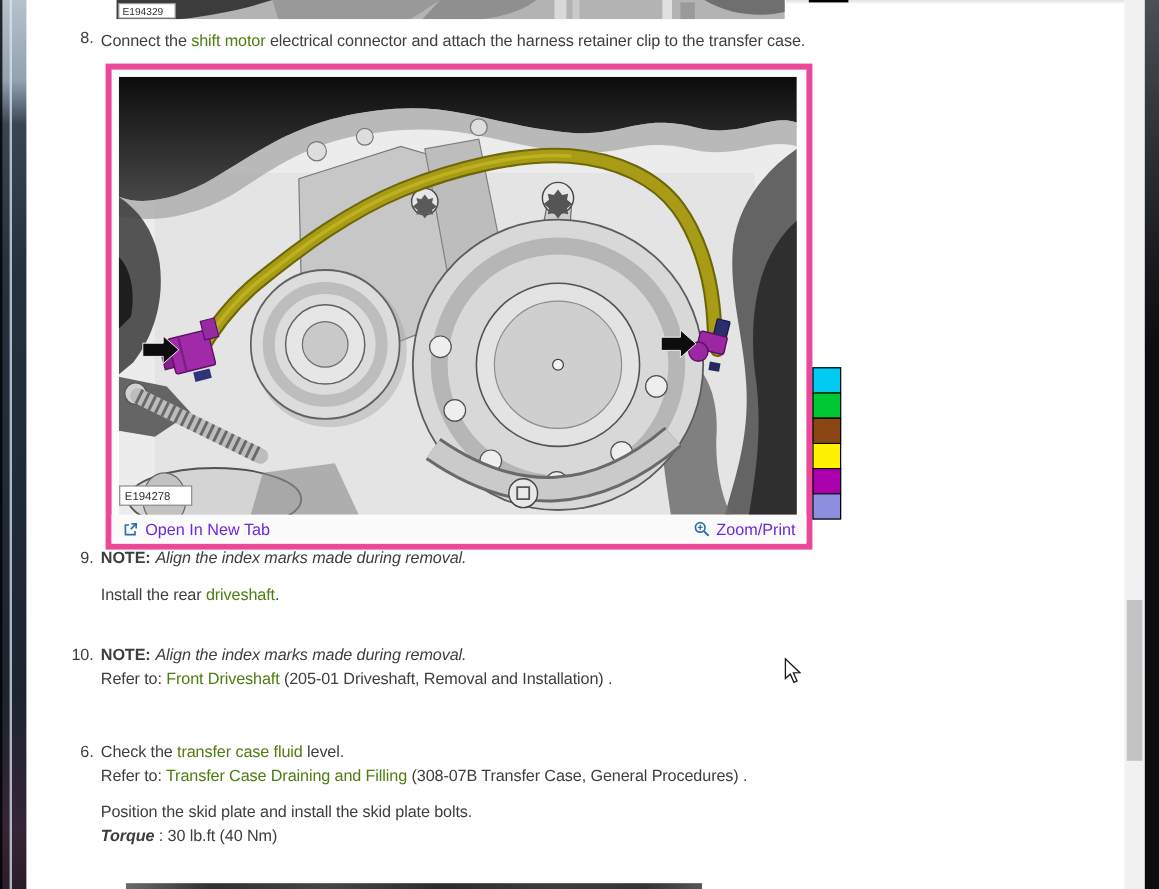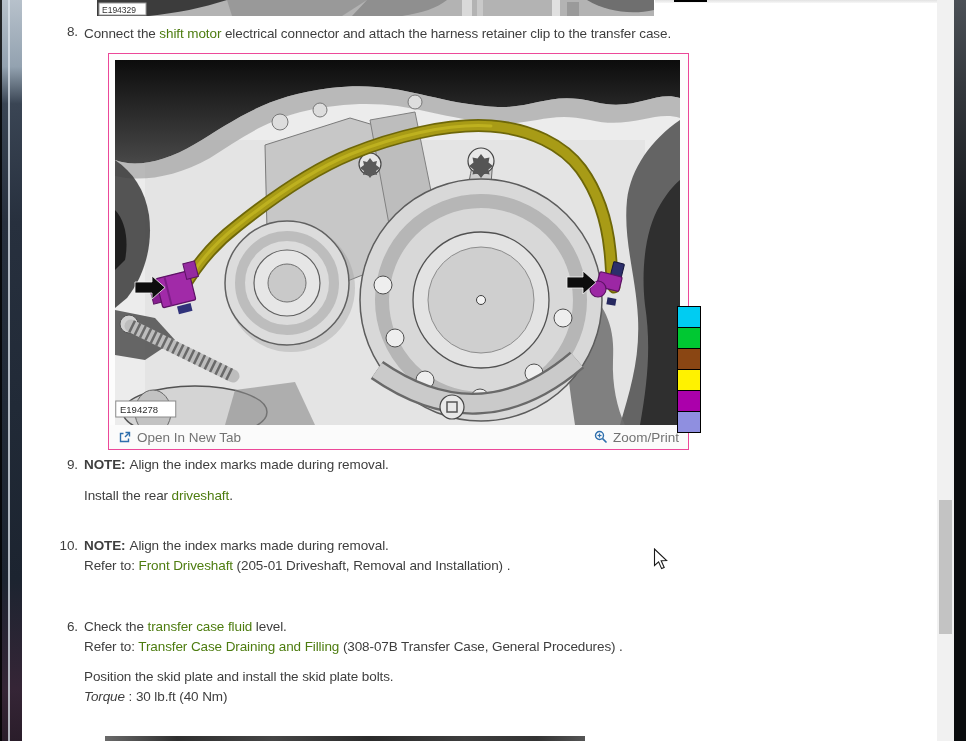--- a/index.html
+++ b/index.html
@@ -19,28 +19,28 @@
   .swatch-tick{position:absolute;left:674px;top:0;width:33px;height:2px;background:#000;}
   
   .txt{position:absolute;font-size:13.5px;letter-spacing:-0.1px;color:#3e3e3e;}
   .line{line-height:20px;height:20px;white-space:nowrap;}
   .row{display:flex;}
   .num{display:inline-block;width:38px;text-align:right;margin-right:6px;flex:none;}
   .indent{padding-left:44px;}
   .gap{margin-top:11px;}
   .link{color:#4d7c0f;cursor:pointer;}
   .noteb{font-weight:bold;margin-right:4px;}
-  .notei{}
-  .ital{font-style:italic;}
-  
-  .figure{position:absolute;left:108px;top:53px;width:579px;height:395px;border:1px solid #ec4899;background:#fdfdfd;}
+  .notei{font-style:italic;}
+  .ital{font-style:italic;font-weight:bold;}
+  
+  .figure{position:absolute;left:88px;top:53px;width:579px;height:395px;border:5px solid #ec4899;background:#fdfdfd;}
   .fig-img{position:absolute;left:6px;top:6px;width:565px;height:365px;}
   .fig-footer{position:absolute;left:0;bottom:0;width:100%;height:24px;display:flex;
     justify-content:space-between;align-items:center;padding:0 9px;box-sizing:border-box;background:#fbfbfb;}
-  .fig-link{display:flex;gap:5px;color:#737373;font-size:13.5px;cursor:pointer;}
+  .fig-link{display:flex;gap:5px;color:#6d28d9;font-size:13.5px;cursor:pointer;}
   
   .swatches{position:absolute;left:677px;top:307px;width:22px;}
   .swatch{width:22px;height:20px;border:1px solid #000;margin-top:-1px;}
   
   .top-part{position:absolute;left:97px;top:0;width:557px;height:32px;}
   .bottom-part{position:absolute;left:105px;top:736px;width:480px;height:5px;
     background:linear-gradient(90deg,#6a6a6a,#2f2f2f 15%,#454545 35%,#2b2b2b 55%,#3d3d3d 75%,#333 90%,#555);}
   .cursor{position:absolute;left:653px;top:548px;}
 </style>
 </head>

